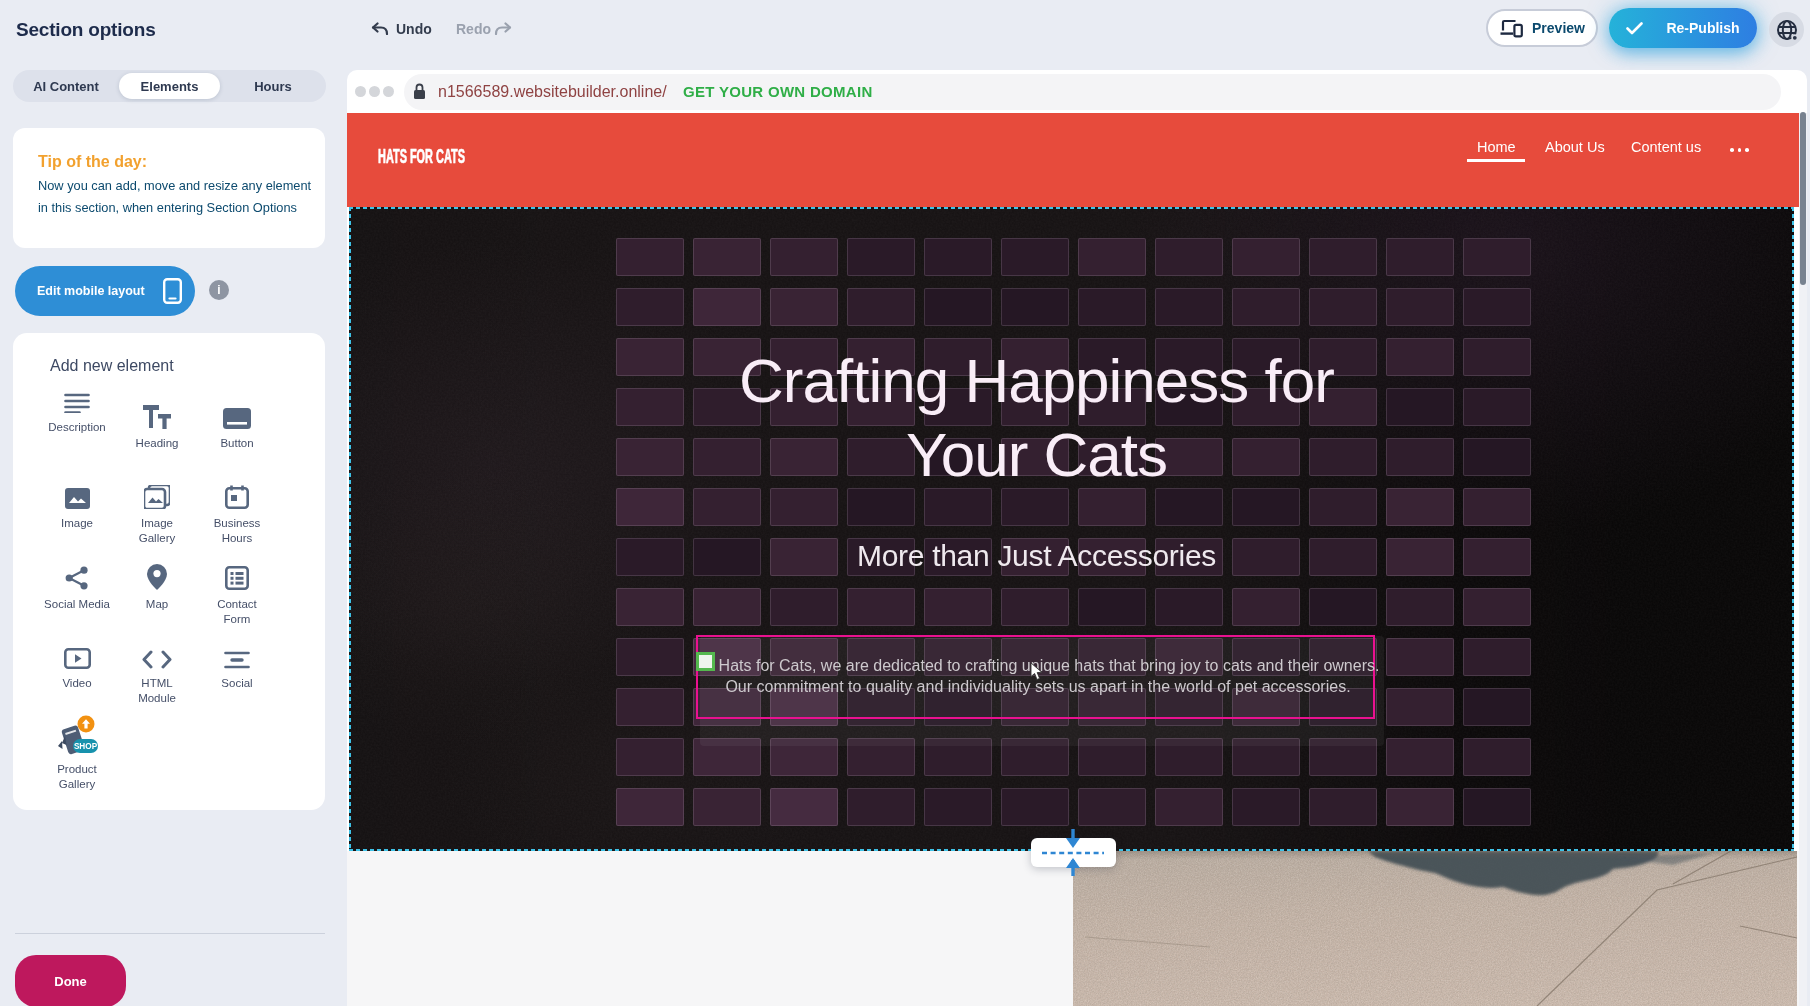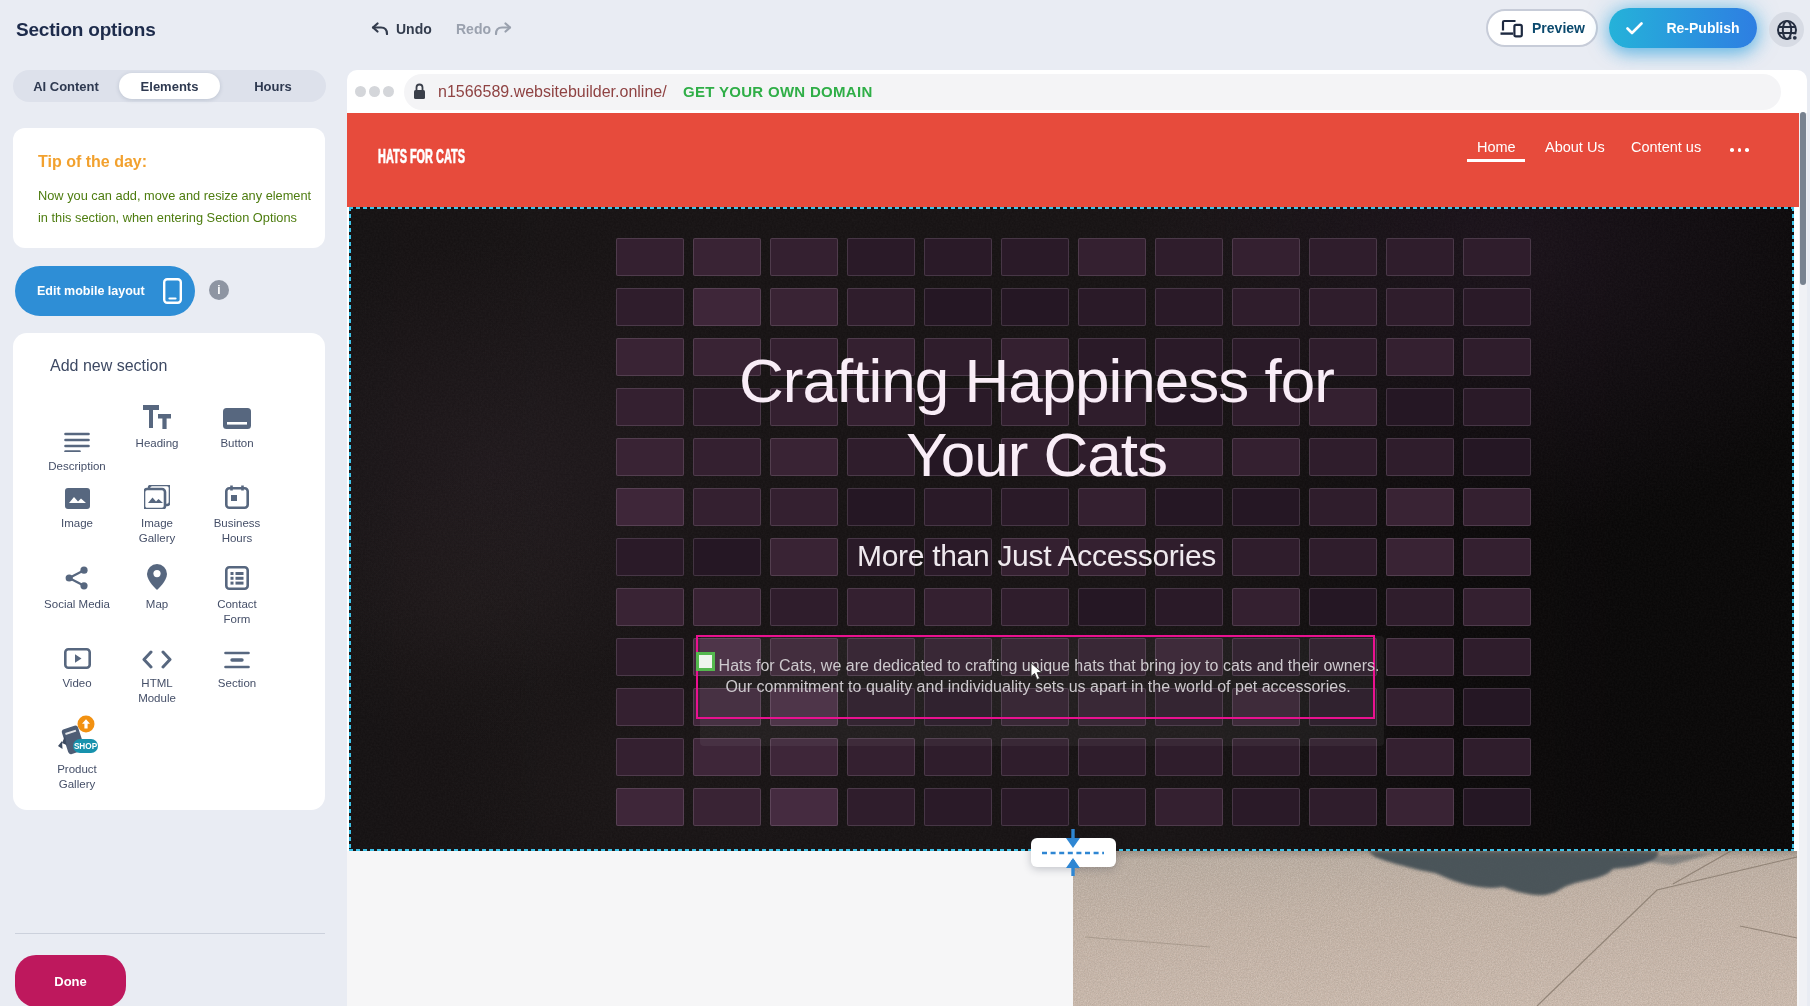--- a/index.html
+++ b/index.html
@@ -16,21 +16,21 @@
 .btn-repub { left:1609px; top:8px; width:148px; height:40px; border-radius:23px; background:linear-gradient(90deg,#25b2d9,#2e7ee2); box-shadow:0 0 22px rgba(42,170,225,.5), 0 6px 16px rgba(38,150,220,.45); display:flex; align-items:center; justify-content:center; gap:23px; }
 .btn-repub span { font-size:14px; font-weight:bold; color:#fff; }
 .globe { left:1769px; top:12px; width:35px; height:35px; border-radius:50%; background:#d7dbe4; display:flex; align-items:center; justify-content:center; }
 
 
 .tabs { left:13px; top:70px; width:313px; height:32px; background:#dde1eb; border-radius:16px; }
 .tab { position:absolute; top:0; height:32px; display:flex; align-items:center; justify-content:center; font-size:13px; font-weight:bold; color:#2e3950; }
 .tab.sel { top:3px; height:26px; background:#fff; border-radius:13px; box-shadow:0 1px 4px rgba(40,60,90,.18); }
 .tipcard { left:13px; top:128px; width:312px; height:120px; background:#fff; border-radius:12px; }
 .tiphead { left:38px; top:153px; font-size:16px; font-weight:bold; color:#f2a12e; }
-.tipbody { left:38px; top:185px; font-size:12.8px; color:#4d7c0f; line-height:21.5px; }
+.tipbody { left:38px; top:175px; font-size:12.8px; color:#0c4a6e; line-height:21.5px; }
 .btn-mobile { left:15px; top:266px; width:180px; height:50px; border-radius:25px; background:#2e8ed6; display:flex; align-items:center; }
 .btn-mobile span { margin-left:22px; font-size:12.5px; font-weight:bold; color:#fff; }
 .i-circle { left:209px; top:280px; width:20px; height:20px; border-radius:50%; background:#8e95a2; color:#fff; font-size:12px; font-weight:bold; display:flex; align-items:center; justify-content:center; }
 .addcard { left:13px; top:333px; width:312px; height:477px; background:#fff; border-radius:14px; }
 .addtitle { left:50px; top:357px; font-size:16px; color:#3d4963; }
 .cell { position:absolute; width:90px; text-align:center; }
 .iwrap { height:44px; display:flex; align-items:flex-end; justify-content:center; }
 .cell .lbl { margin-top:7px; font-size:11.5px; color:#454f68; line-height:14.5px; }
 .cell svg { display:block; margin:0 auto; }
 .sep { left:15px; top:933px; width:310px; height:1px; background:#ccd1dc; }
@@ -127,22 +127,22 @@
 <div class="abs tipbody">Now you can add, move and resize any element<br>in this section, when entering Section Options</div>
 <div class="abs btn-mobile">
     <span>Edit mobile layout</span>
 <svg style="position:absolute;left:148px;top:12px" width="19" height="26" viewBox="0 0 19 26">
       <rect x="1.2" y="1.2" width="16.6" height="23.6" rx="3" fill="none" stroke="#fff" stroke-width="2.4"></rect>
       <path d="M6.5 20.5 h6" stroke="#fff" stroke-width="2.2" stroke-linecap="round"></path>
     </svg>
 </div>
 <div class="abs i-circle">i</div>
 <div class="abs addcard"></div>
-<div class="abs addtitle">Add new section</div>
-<div class="cell" style="left:32px;top:408px">
+<div class="abs addtitle">Add new element</div>
+<div class="cell" style="left:32px;top:369px">
     <div class="iwrap">
       <svg width="26" height="20" viewBox="0 0 26 20">
         <g stroke="#57677f" stroke-width="2.6" stroke-linecap="round">
           <path d="M1.5 2h23"></path>
           <path d="M1.5 8h23"></path>
           <path d="M1.5 14h23"></path>
           <path d="M1.5 19.5h14"></path>
         </g>
       </svg>
     </div>
@@ -261,21 +261,21 @@
 <div class="cell" style="left:192px;top:625px">
     <div class="iwrap">
       <svg width="26" height="18" viewBox="0 0 26 18">
         <g stroke="#57677f" stroke-linecap="round">
           <path d="M1.5 2h23" stroke-width="2.6"></path>
           <path d="M8 9h10" stroke-width="3.4"></path>
           <path d="M1.5 16h23" stroke-width="2.6"></path>
         </g>
       </svg>
     </div>
-    <div class="lbl" style="margin-top:7px">Section</div>
+    <div class="lbl" style="margin-top:7px">Social</div>
   </div>
 <div class="cell" style="left:32px;top:713px">
     <div class="iwrap">
       <svg width="44" height="42" viewBox="0 0 44 42">
 <g transform="rotate(-18 18 26)">
           <rect x="10" y="12" width="17" height="26" rx="3" fill="#4e5d75"></rect>
           <rect x="13" y="16" width="11" height="2" fill="#fff" opacity=".85"></rect>
         </g>
 <path d="M7 28 l3-7 1.5 9z M3 31 l4-5 0.5 8z" fill="#3c4a60"></path>
 <circle cx="31" cy="9" r="8.5" fill="#f29111"></circle>

